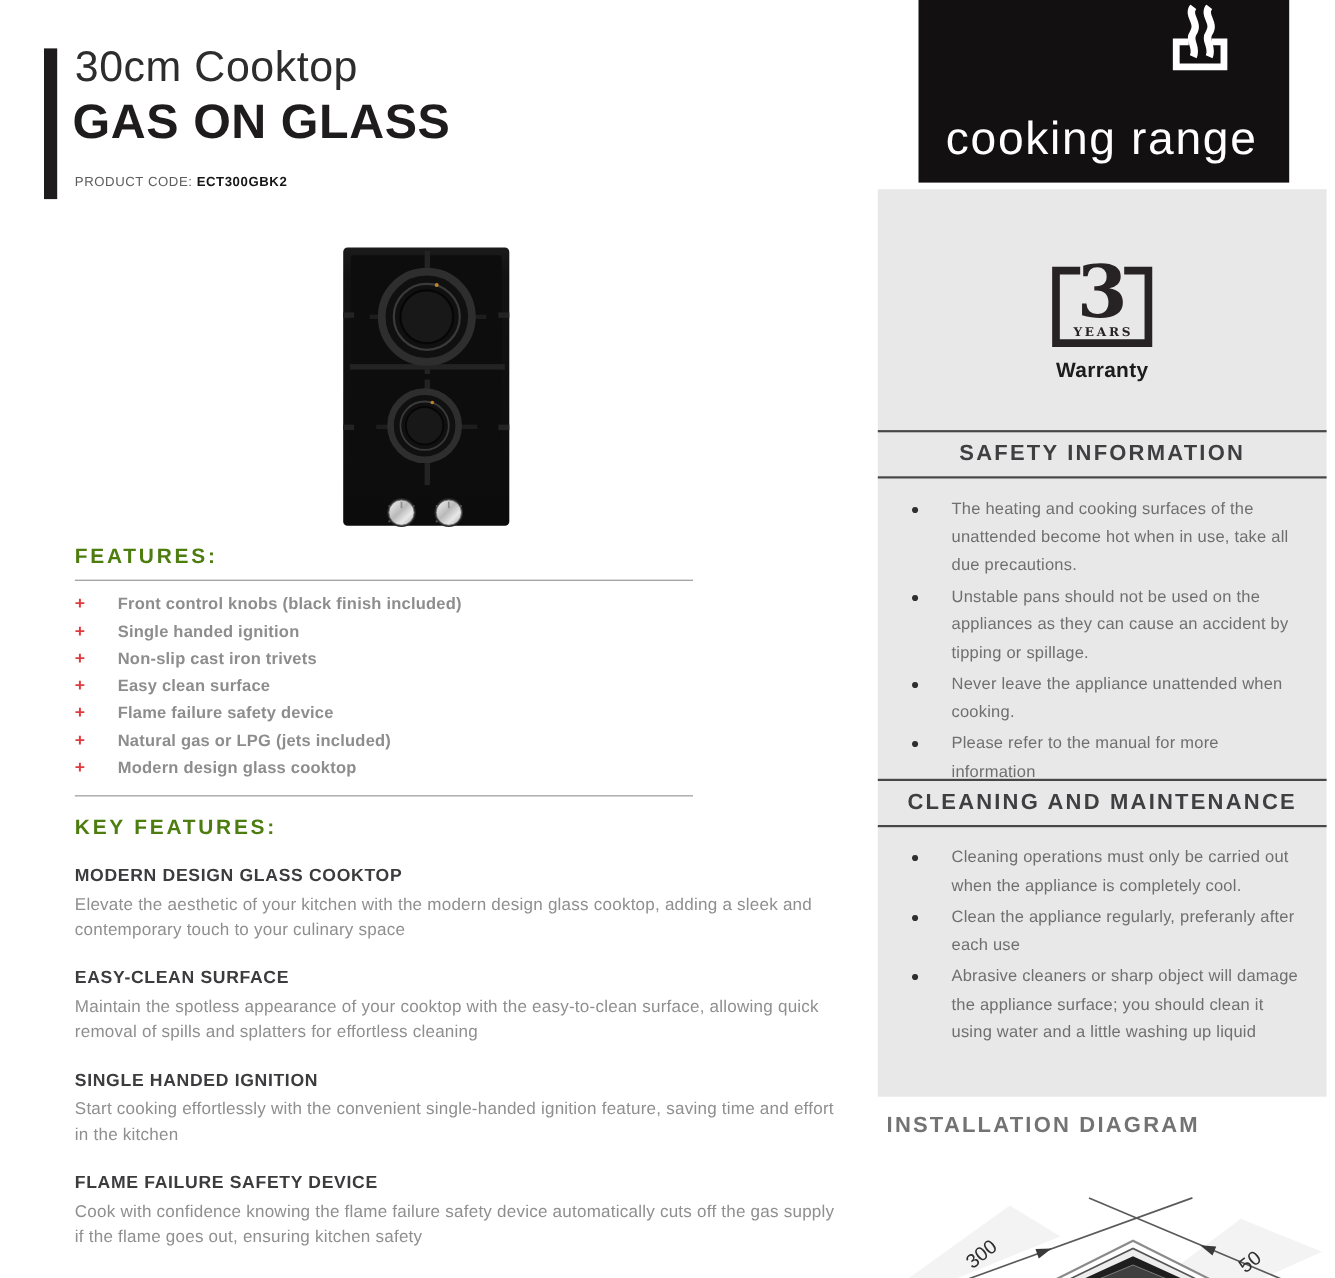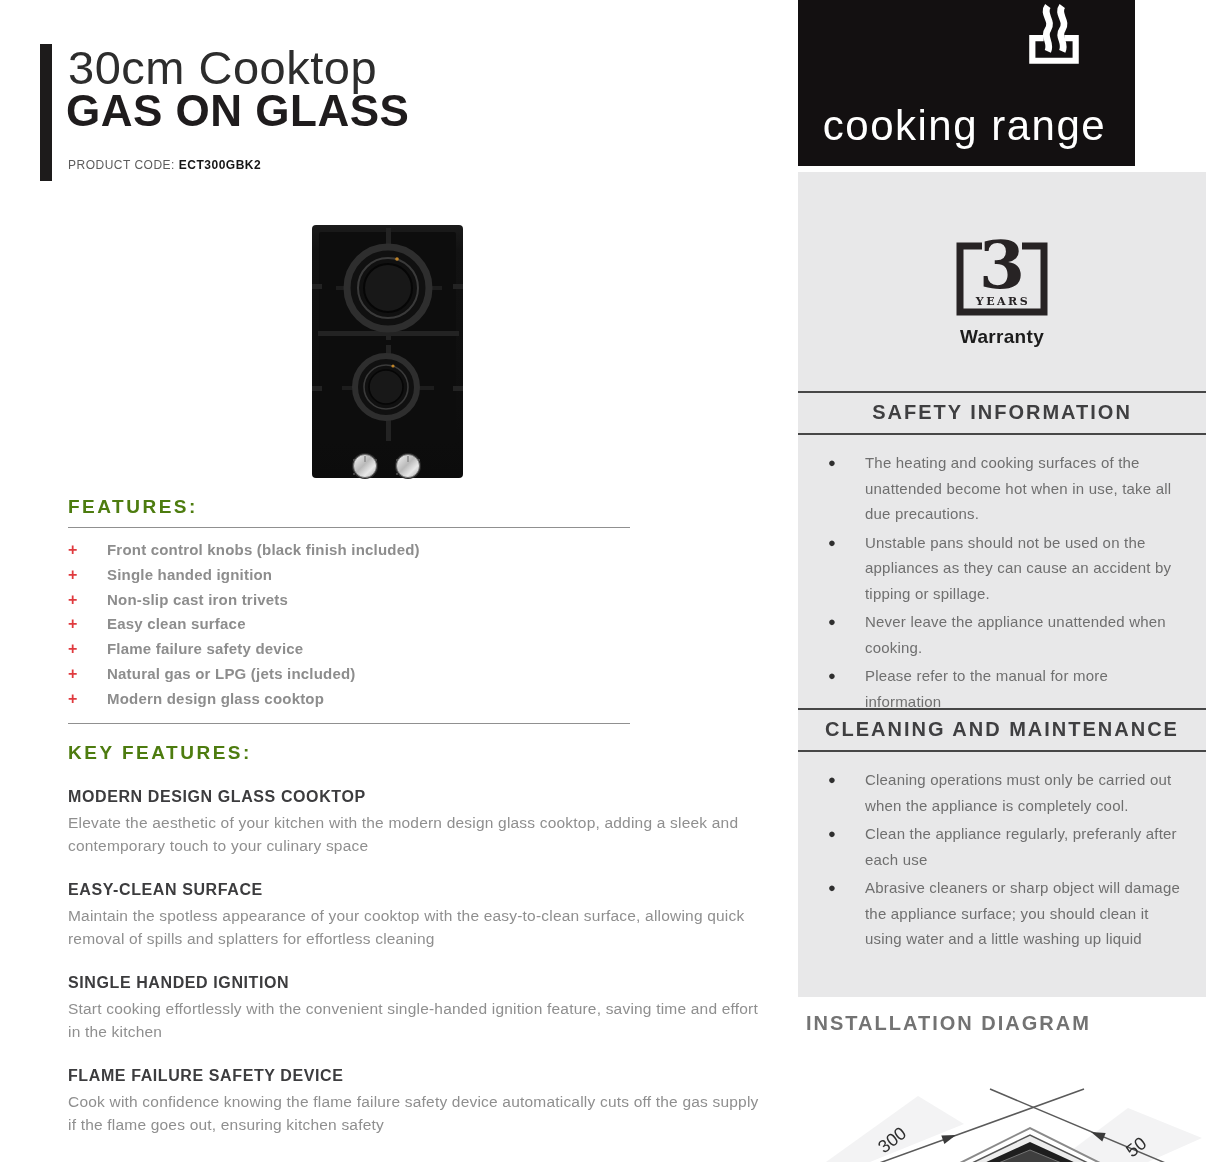--- a/index.html
+++ b/index.html
@@ -2,21 +2,21 @@
 <html><head>
 <meta charset="utf-8">
 <style>
   html,body{margin:0;padding:0;background:#ffffff;}
   .sheet{position:relative;width:1214px;height:1162px;background:#fff;overflow:hidden;
          font-family:"Liberation Sans",sans-serif;}
   .abs{position:absolute;}
 
   
   .title-bar{left:40px;top:44px;width:12px;height:137px;background:#1d1b1b;}
-  .title1{left:68px;top:40px;font-size:47px;font-weight:400;color:#2d2d2d;letter-spacing:.5px;}
+  .title1{left:68px;top:40px;font-size:39px;font-weight:400;color:#2d2d2d;letter-spacing:.5px;}
   .title2{left:66px;top:86px;font-size:44px;font-weight:800;color:#1f1c1d;letter-spacing:.5px;}
   .pcode{left:68px;top:158px;font-size:12px;color:#5c5c5c;letter-spacing:.5px;}
   .pcode b{color:#161616;font-weight:800;}
 
   
   .features{left:68px;top:496px;width:562px;}
   .sec-h{font-size:19px;font-weight:700;color:#4d7c0f;letter-spacing:2.5px;margin:0;}
   .rule{border:none;border-top:1px solid #909090;margin:9px 0 0 0;height:0;}
   .feat-list{list-style:none;margin:12px 0 0 0;padding:0;}
   .feat-list li{display:flex;align-items:flex-start;height:24.8px;}
@@ -24,21 +24,21 @@
   .feat-txt{font-size:15px;color:#8d8d8d;line-height:20px;letter-spacing:.2px;font-weight:bold;}
   .feat-bottom-rule{margin-top:9px;}
 
   
   .keyfeatures{left:68px;top:742px;width:692px;}
   .kf-item{margin-top:24px;}
   .kf-item h3{font-size:16px;font-weight:700;color:#3c3c3e;letter-spacing:.6px;margin:0 0 5px 0;}
   .kf-item p{font-size:15.5px;color:#8f8f8f;line-height:23px;margin:0;letter-spacing:.2px;}
 
   
-  .sb-black{left:798px;top:0;width:337px;height:166px;background:#131011;}
+  .sb-black{left:835px;top:0;width:337px;height:166px;background:#131011;}
   .brand{position:absolute;left:0;right:4px;bottom:16px;text-align:center;color:#ffffff;
          font-size:42px;font-weight:400;letter-spacing:1.5px;}
   .logo{position:absolute;right:50px;top:4px;}
 
   .sb-gray{left:798px;top:172px;width:408px;height:825px;background:#e8e8e9;}
   .warranty{position:absolute;top:42px;left:0;right:0;text-align:center;}
   .warranty-label{font-size:19px;font-weight:700;color:#1c1c1c;margin-top:2px;letter-spacing:.3px;}
 
   .sb-section{position:absolute;left:0;right:0;}
   .sb-safety{top:219px;}

